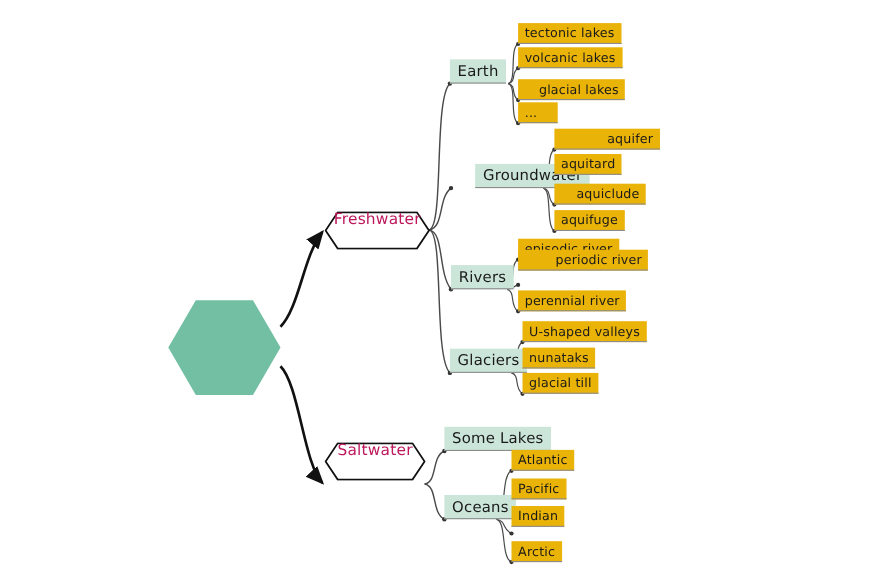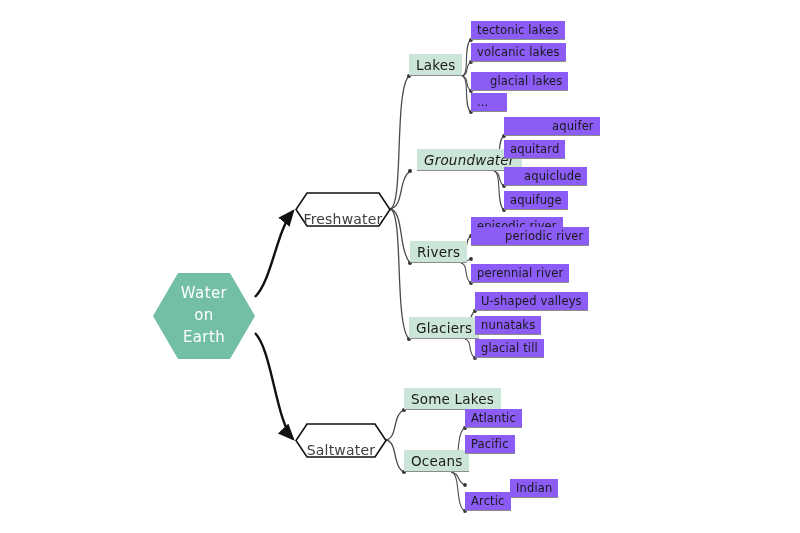--- a/index.html
+++ b/index.html
@@ -54,24 +54,24 @@
     height: 100%;
   }
   .root-hex .root-label {
     position: relative;
     z-index: 2;
   }
 
   
   .lvl1 {
     display: flex;
-    align-items: flex-end;
+    align-items: flex-start;
     justify-content: center;
     font-size: 14px;
-    color: #404040;
+    color: #be185d;
     letter-spacing: 0.2px;
   }
   .lvl1 .hex-outline {
     position: absolute;
     left: 0; top: 0;
     width: 100%;
     height: 100%;
   }
   .lvl1 .lvl1-label {
     position: relative;
@@ -85,21 +85,21 @@
     font-size: 13.5px;
     line-height: 22px;
     height: 22px;
     padding: 0 7px;
     letter-spacing: 0.2px;
     border-bottom: 1px solid #8c8c8c;
   }
 
   
   .lvl3 {
-    background: #8b5cf6;
+    background: #eab308;
     color: #1a1a1a;
     font-size: 11.5px;
     line-height: 19px;
     height: 19px;
     padding: 0 6px;
     letter-spacing: 0.15px;
     border-bottom: 1px solid #8c8c8c;
   }
 </style>
 </head>
@@ -172,46 +172,41 @@
     <circle cx="410" cy="263" r="2" fill="#333333"></circle>
     <circle cx="409" cy="339" r="2" fill="#333333"></circle>
     <circle cx="404" cy="410" r="2" fill="#333333"></circle>
     <circle cx="404" cy="472" r="2" fill="#333333"></circle>
   </svg>
 
   <div class="node root-hex" style="left:152px; top:272px; width:104px; height:88px;">
     <svg class="hex-shape" viewBox="0 0 104 88" xmlns="http://www.w3.org/2000/svg">
       <polygon points="26,1 78,1 103,44 78,87 26,87 1,44" fill="#73bfa3"></polygon>
     </svg>
-    <div class="root-label">
-      <div>Water</div>
-      <div>on</div>
-      <div>Earth</div>
-    </div>
   </div>
 
   <div class="node lvl1" style="left:295px; top:192px; width:96px; height:35px;">
     <svg class="hex-outline" viewBox="0 0 96 35" xmlns="http://www.w3.org/2000/svg">
       <polygon points="12,1 84,1 95,17.5 84,34 12,34 1,17.5" fill="#ffffff" stroke="#111111" stroke-width="1.6"></polygon>
     </svg>
     <span class="lvl1-label">Freshwater</span>
   </div>
 
-  <div class="node lvl1" style="left:295px; top:423px; width:92px; height:35px;">
+  <div class="node lvl1" style="left:295px; top:402px; width:92px; height:35px;">
     <svg class="hex-outline" viewBox="0 0 92 35" xmlns="http://www.w3.org/2000/svg">
       <polygon points="12,1 80,1 91,17.5 80,34 12,34 1,17.5" fill="#ffffff" stroke="#111111" stroke-width="1.6"></polygon>
     </svg>
     <span class="lvl1-label">Saltwater</span>
   </div>
 
   <div class="node lvl2" style="left:409px; top:54px;">
-    <span>Lakes</span>
-  </div>
-
-  <div class="node lvl2" style="left:417px; top:149px;font-style:italic;">
+    <span>Earth</span>
+  </div>
+
+  <div class="node lvl2" style="left:432px; top:149px;">
     <span>Groundwater</span>
   </div>
 
   <div class="node lvl2" style="left:410px; top:241px;">
     <span>Rivers</span>
   </div>
 
   <div class="node lvl2" style="left:409px; top:317px;">
     <span>Glaciers</span>
   </div>
@@ -269,20 +264,20 @@
   <div class="node lvl3" style="left:475px; top:339px;">
     <span>glacial till</span>
   </div>
 
   <div class="node lvl3" style="left:465px; top:409px;">
     <span>Atlantic</span>
   </div>
   <div class="node lvl3" style="left:465px; top:435px;">
     <span>Pacific</span>
   </div>
-  <div class="node lvl3" style="left:465px; top:479px;margin-left:45px;">
+  <div class="node lvl3" style="left:465px; top:460px;">
     <span>Indian</span>
   </div>
   <div class="node lvl3" style="left:465px; top:492px;">
     <span>Arctic</span>
   </div>
 
 </div>
 
 </body></html>

